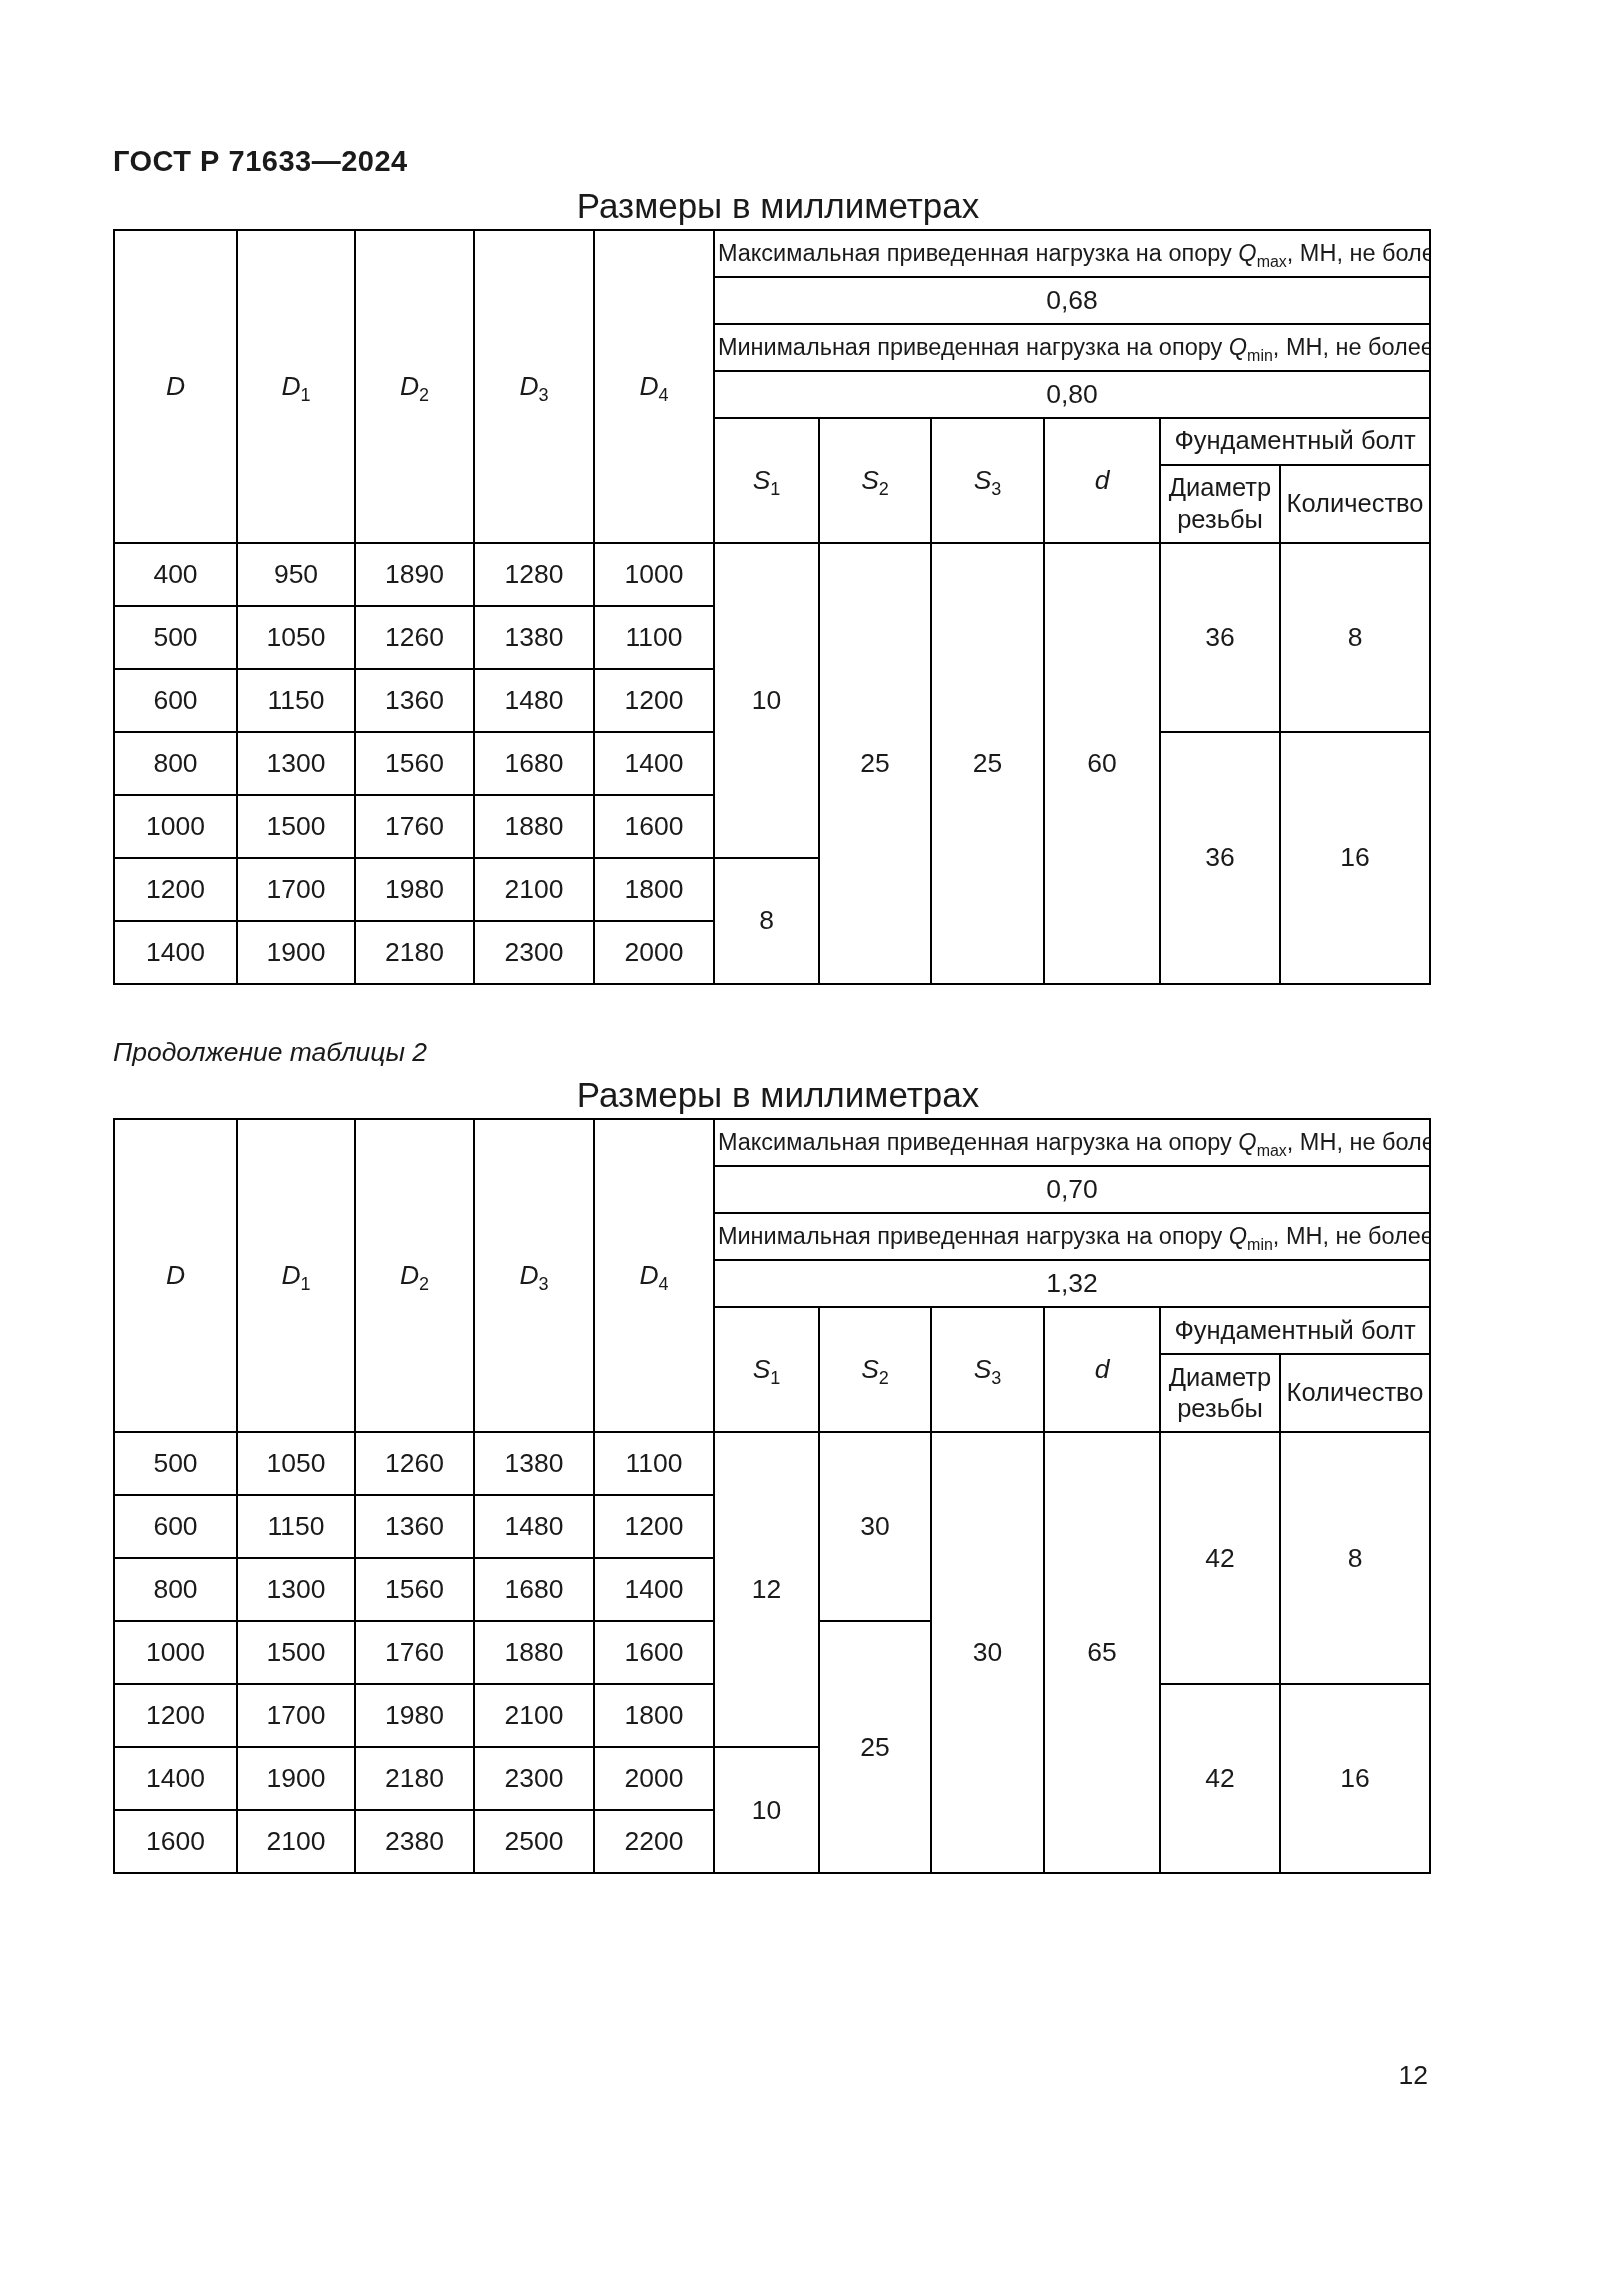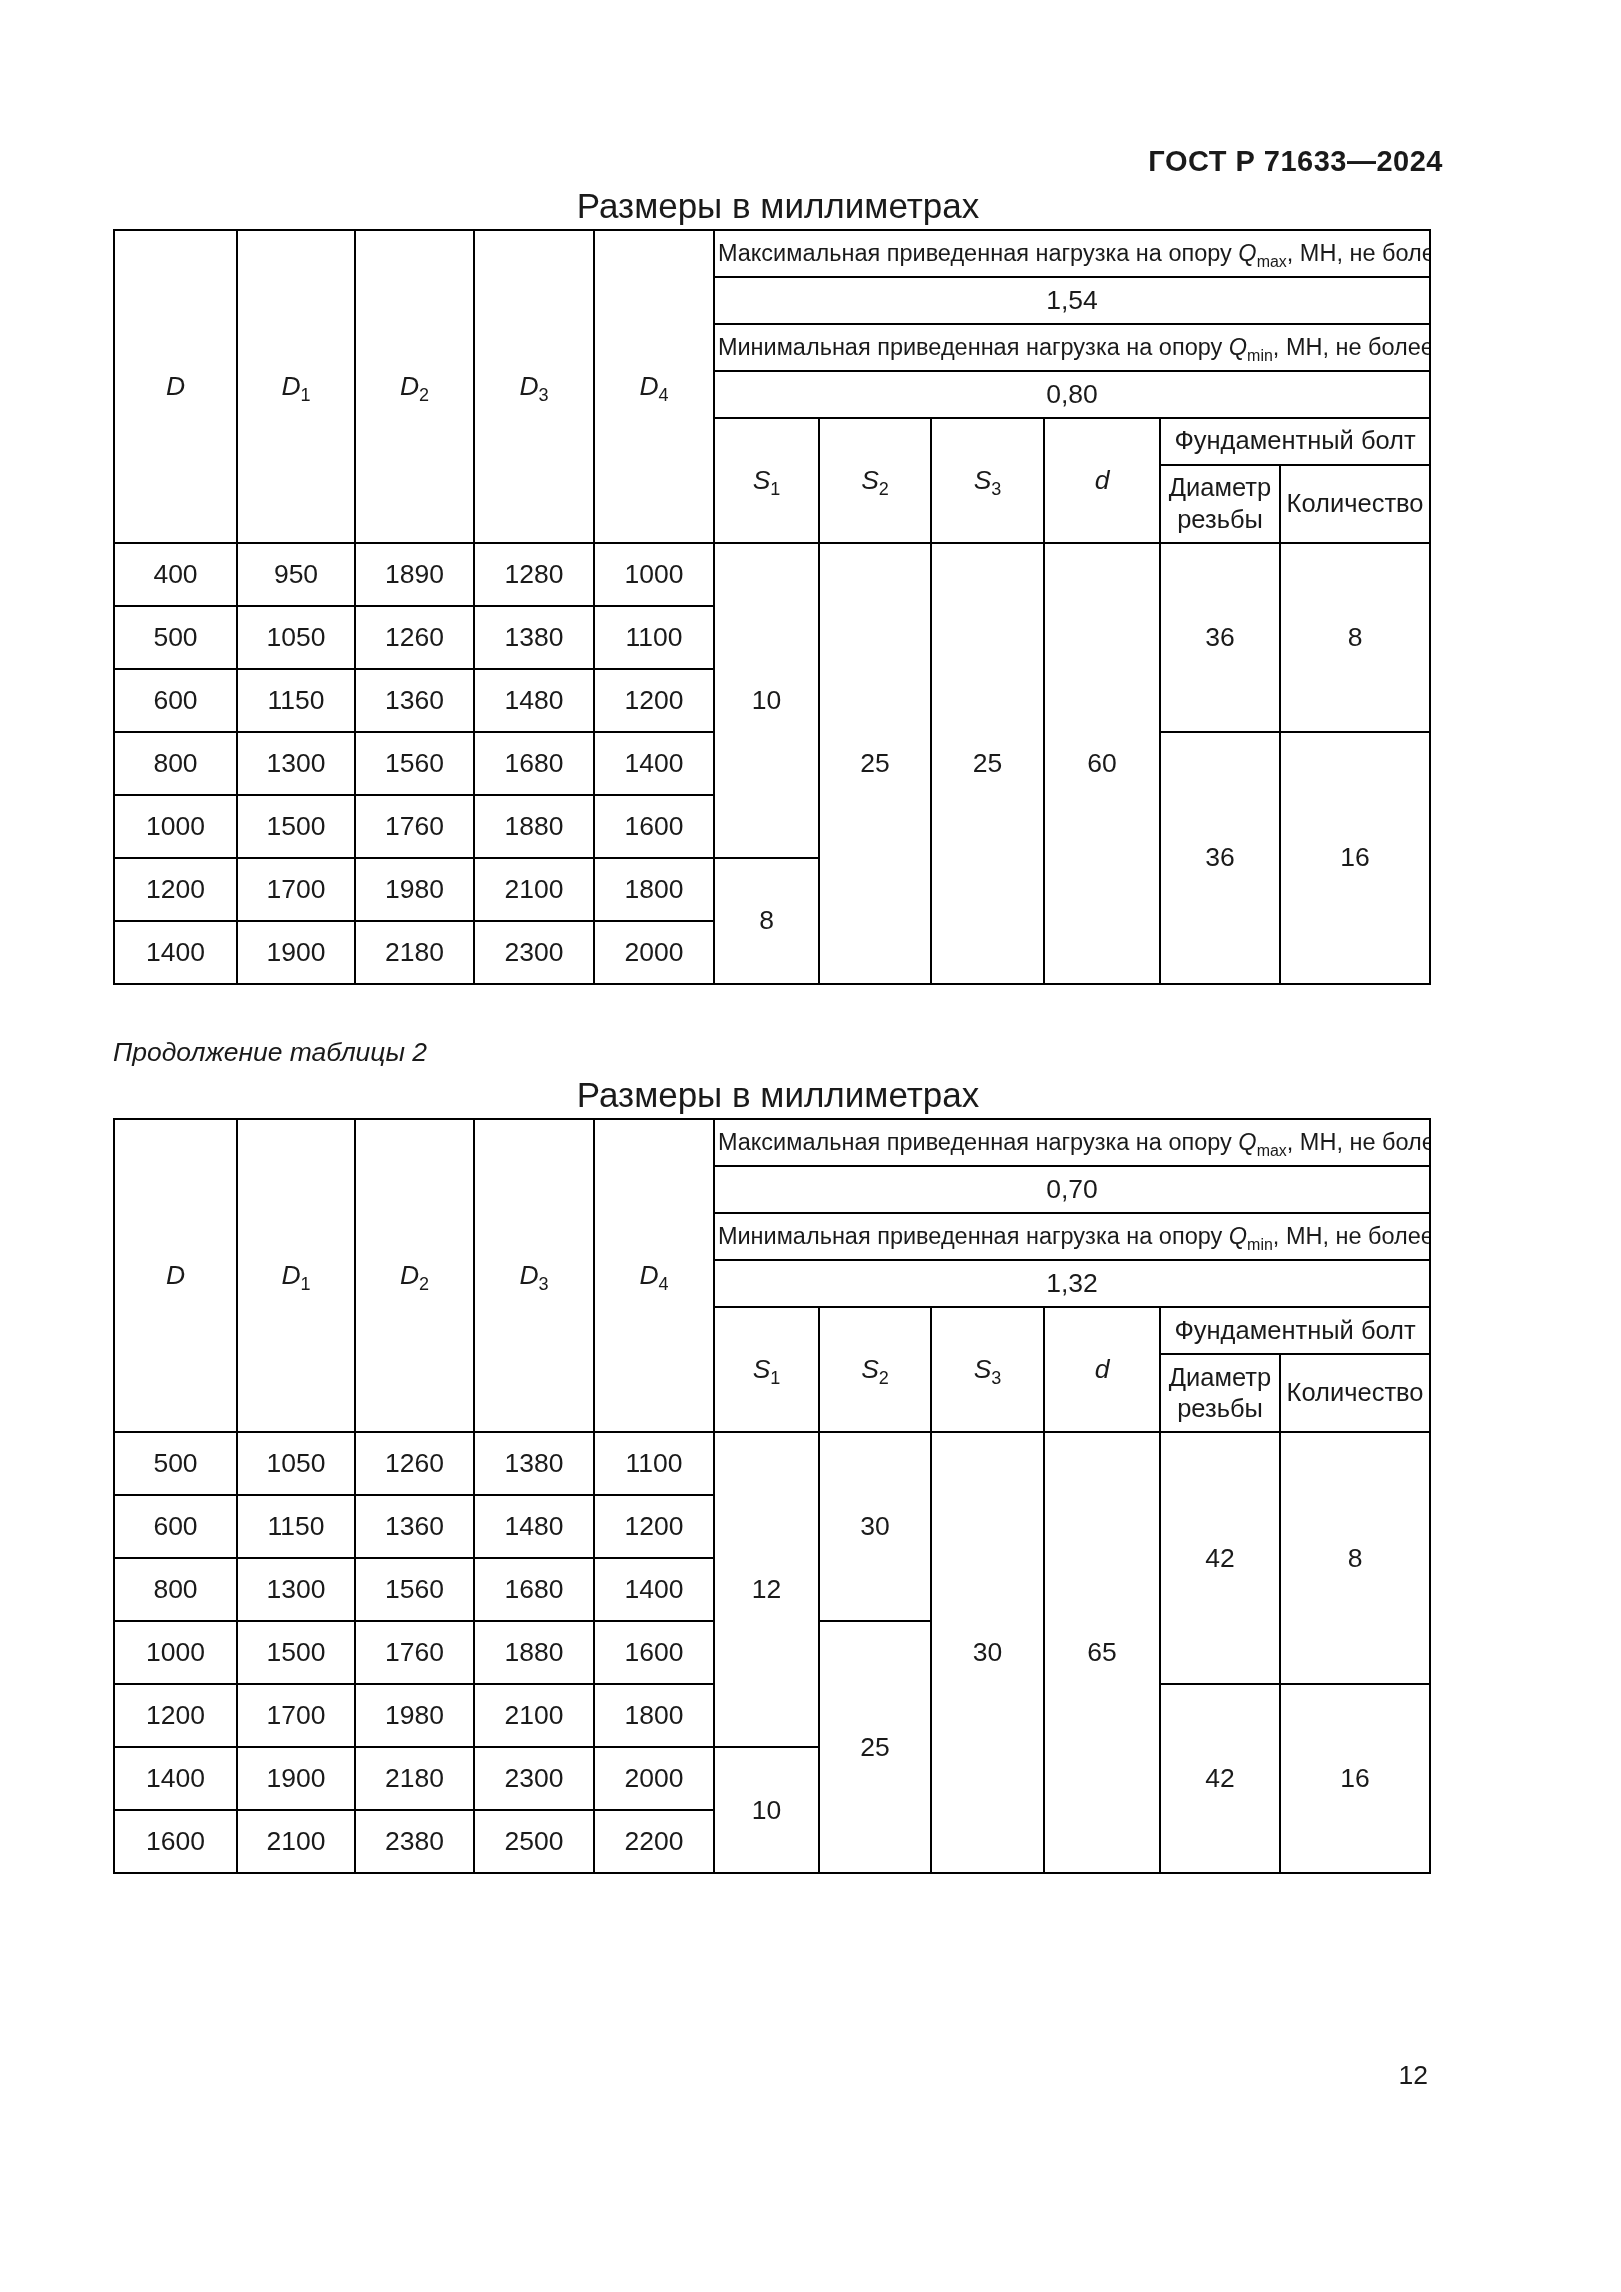--- a/index.html
+++ b/index.html
@@ -1,21 +1,21 @@
 <!DOCTYPE html>
 <html><head>
 <meta charset="utf-8">
 <style>
   html,body { margin:0; padding:0; background:#e8e8e8; }
   .page {
     position:relative; width:1621px; height:2293px; background:#ffffff;
     font-family:"Liberation Sans", sans-serif; color:#1a1a1a;
     box-sizing:border-box; padding:0 178px 0 113px; overflow:hidden;
   }
-  .doc-code { padding-top:145px; text-align:right; font-size:29px; font-weight:bold; letter-spacing:0.5px; }
+  .doc-code { padding-top:145px; font-size:29px; font-weight:bold; letter-spacing:0.5px; }
   .caption   { margin-top:43px; font-size:26.5px; }
   .caption.cont { font-style:italic; margin-top:52px; }
   .units     { margin-top:7.8px; margin-bottom:2.9px; text-align:center; font-size:35px; }
   table.tbl { border-collapse:collapse; table-layout:fixed; width:1313px; border:2.9px solid #000; }
   table.tbl td {
     border:2px solid #000; text-align:center; vertical-align:middle;
     padding:0 2.9px; font-size:26.5px; line-height:1.25; overflow:hidden;
   }
   table.tbl td.lbl { font-size:23.5px; white-space:nowrap; }
   table.tbl td.hdr { font-size:25.5px; }
@@ -51,21 +51,21 @@
     <tbody>
       <tr class="h48">
         <td rowspan="6"><i>D</i><sub></sub></td>
         <td rowspan="6"><i>D</i><sub>1</sub></td>
         <td rowspan="6"><i>D</i><sub>2</sub></td>
         <td rowspan="6"><i>D</i><sub>3</sub></td>
         <td rowspan="6"><i>D</i><sub>4</sub></td>
         <td colspan="6" class="lbl"><span>Максимальная приведенная нагрузка на опору </span><i>Q</i><sub>max</sub><span>, МН, не более</span></td>
       </tr>
       <tr class="h48">
-          <td colspan="6">1,54</td>
+          <td colspan="6">0,68</td>
         </tr>
       <tr class="h48">
         <td colspan="6" class="lbl"><span>Минимальная приведенная нагрузка на опору </span><i>Q</i><sub>min</sub><span>, МН, не более</span></td>
       </tr>
       <tr class="h48">
           <td colspan="6">0,80</td>
         </tr>
       <tr class="h48">
         <td rowspan="2"><i>S</i><sub>1</sub></td>
         <td rowspan="2"><i>S</i><sub>2</sub></td>

